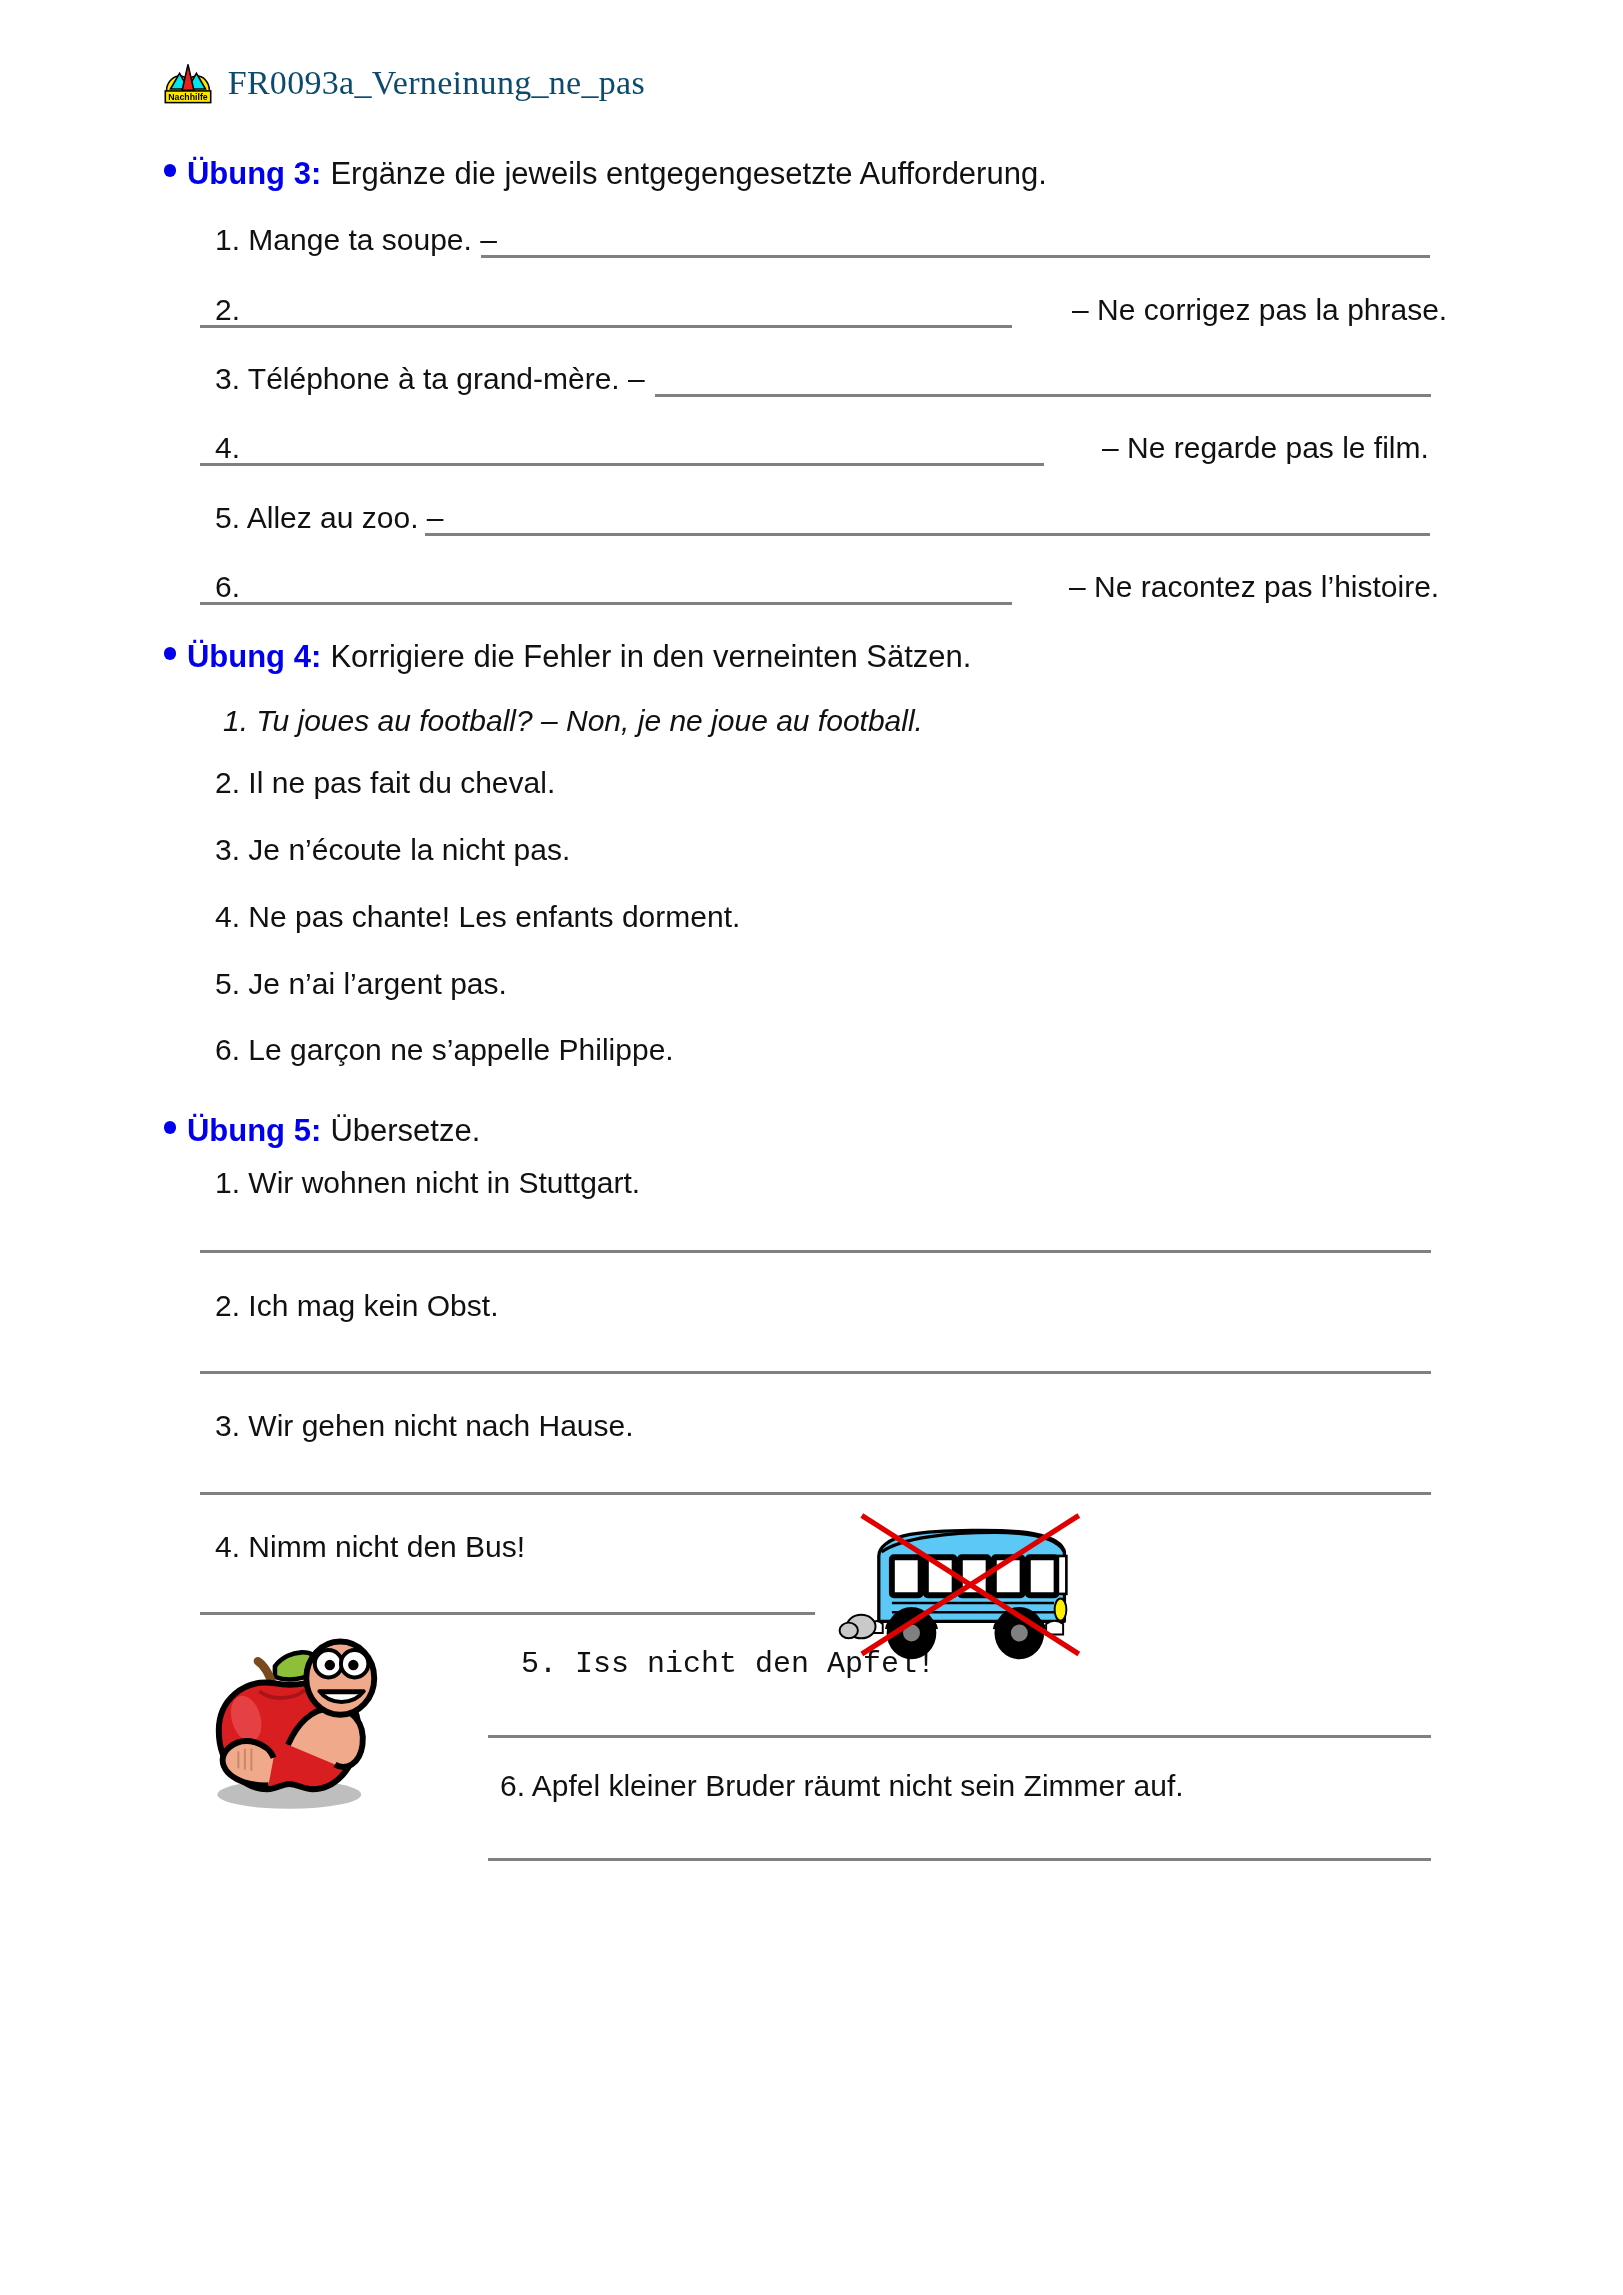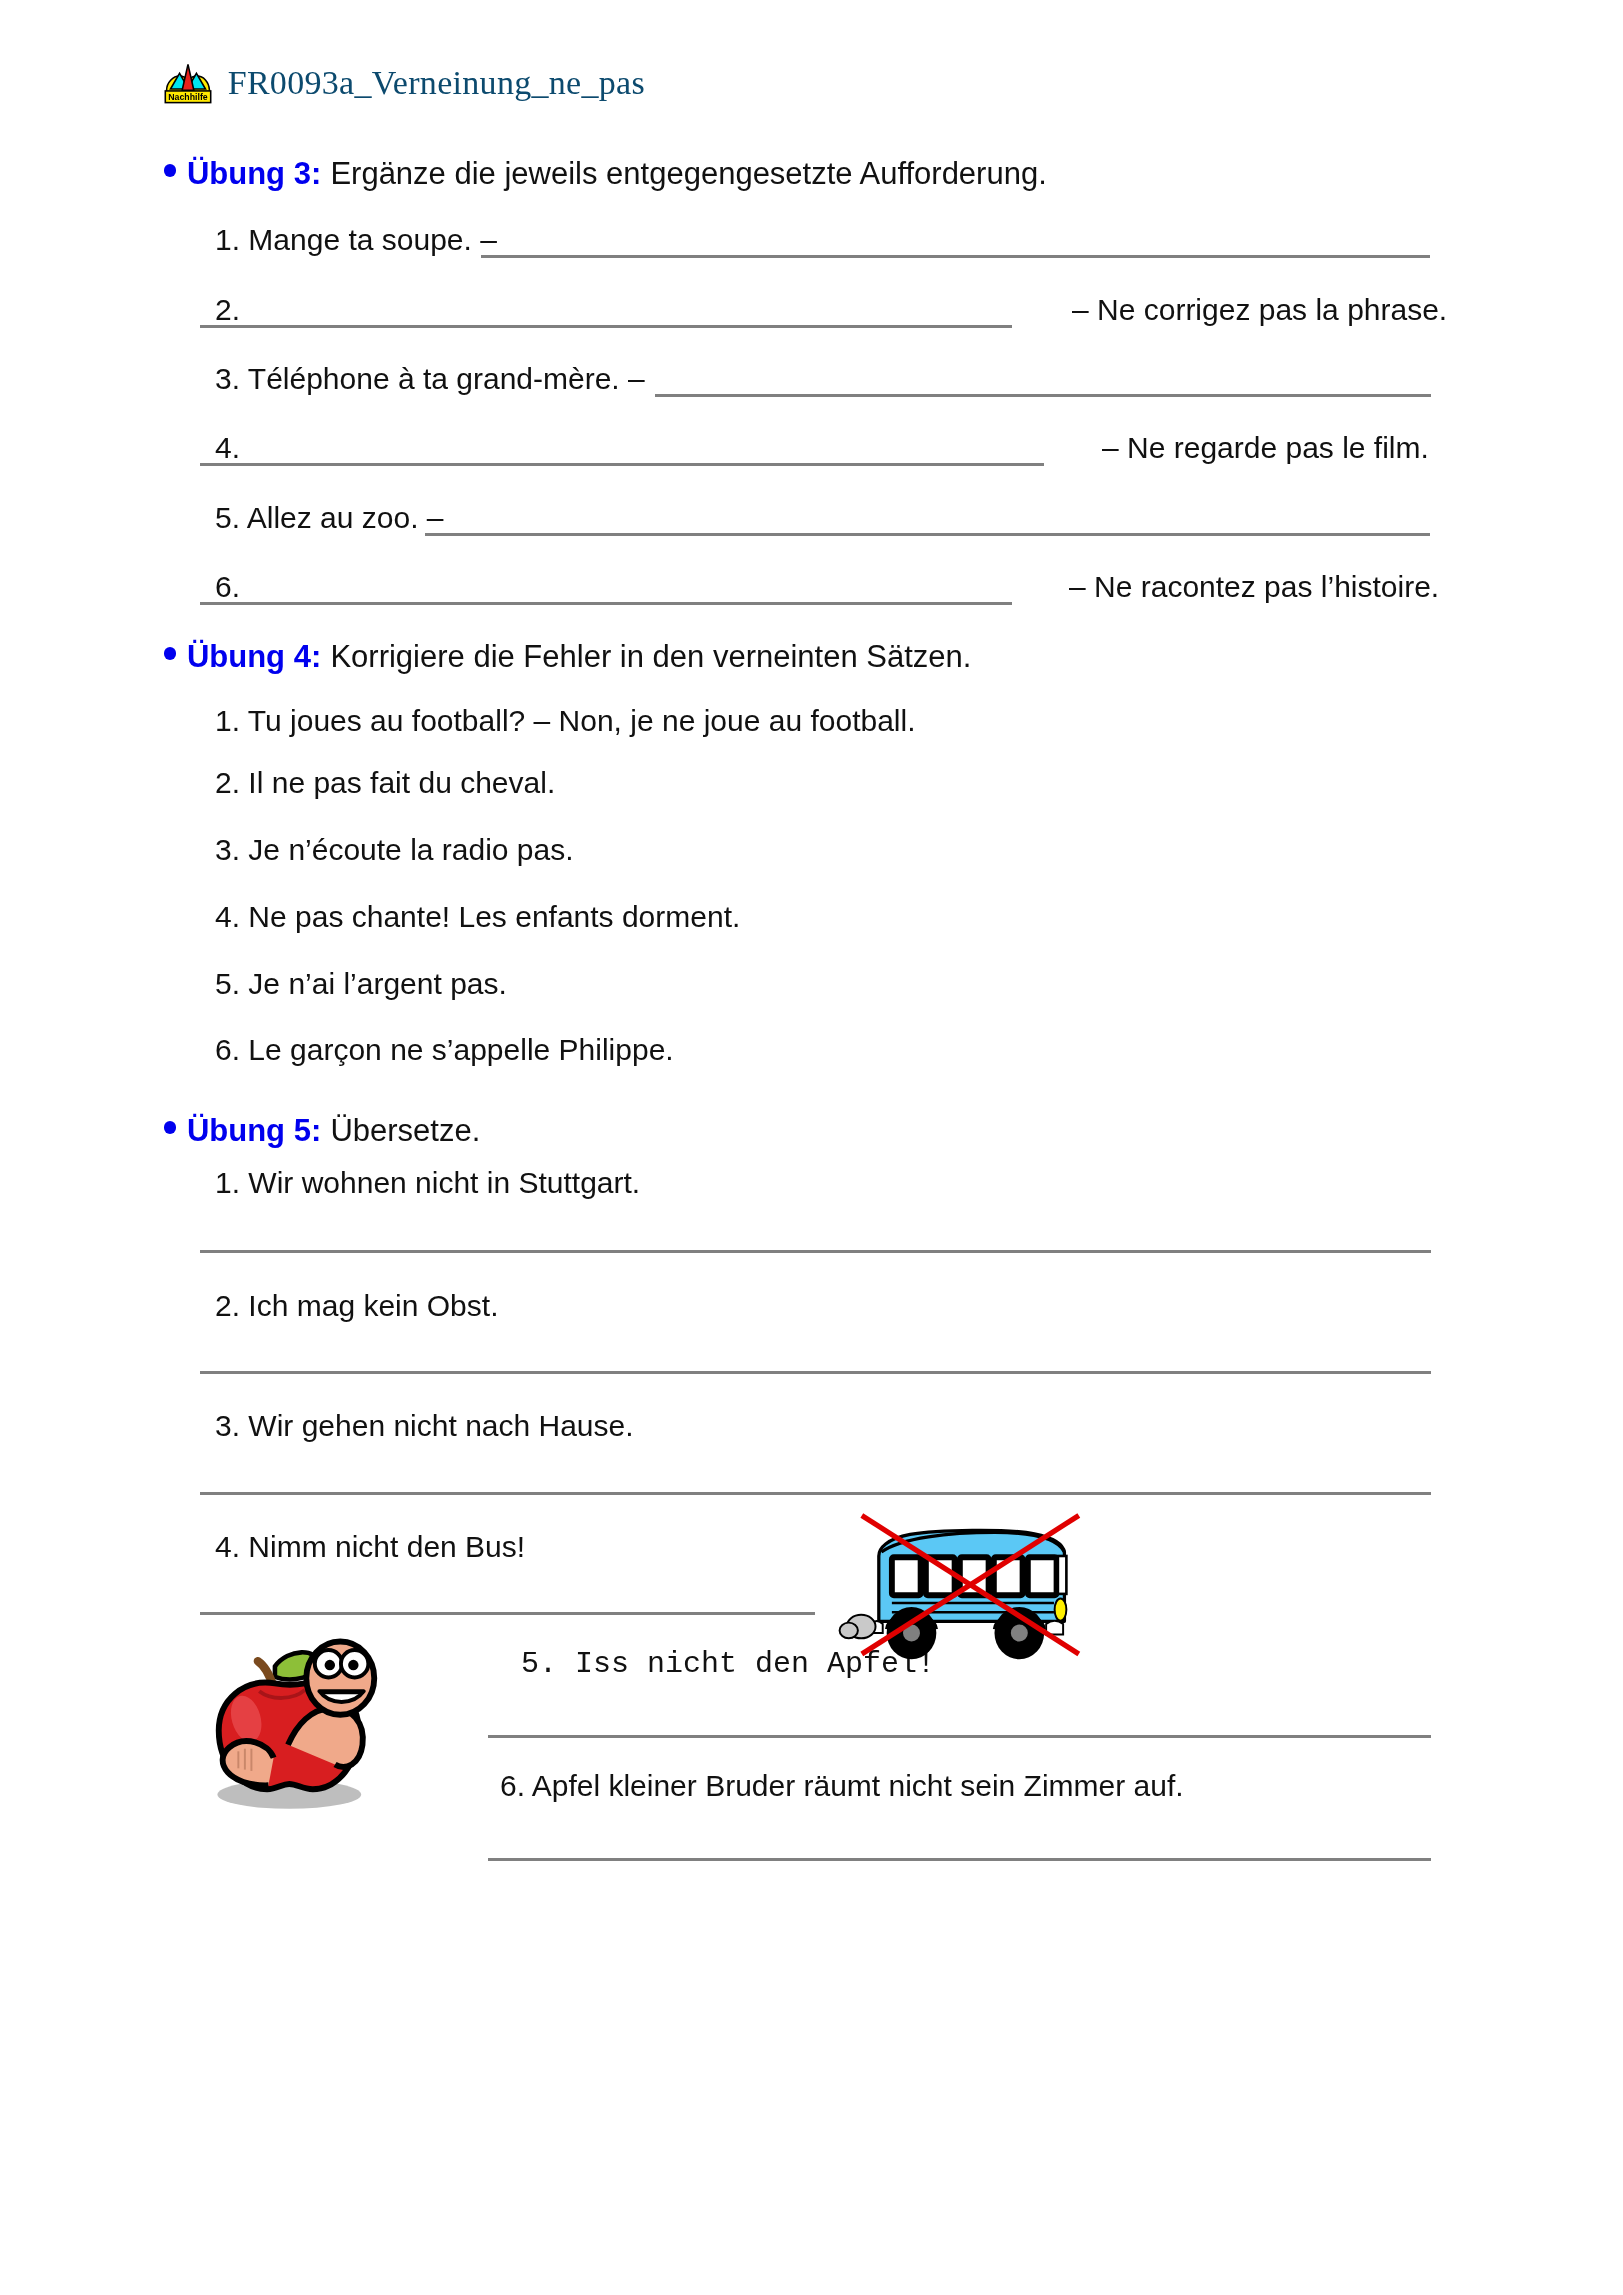--- a/index.html
+++ b/index.html
@@ -174,31 +174,31 @@
   <div class="item" style="left:1021px; top:572px;">
     <span>– Ne racontez pas l’histoire.</span>
   </div>
 
   <div class="ex-heading" style="left:164px; top:639px;">
     <span class="ex-bullet"></span>
     <span class="ex-label">Übung 4:</span>
     <span class="ex-desc">Korrigiere die Fehler in den verneinten Sätzen.</span>
   </div>
 
-  <div class="item" style="left:167px; top:706px;">
+  <div class="item" style="left:175px; top:706px;font-style:italic;">
     <span>1. </span>
     <span>Tu joues au football? – Non, je ne joue au football.</span>
   </div>
   <div class="item" style="left:167px; top:768px;">
     <span>2. </span>
     <span>Il ne pas fait du cheval.</span>
   </div>
   <div class="item" style="left:167px; top:835px;">
     <span>3. </span>
-    <span>Je n’écoute la radio pas.</span>
+    <span>Je n’écoute la nicht pas.</span>
   </div>
   <div class="item" style="left:167px; top:902px;">
     <span>4. </span>
     <span>Ne pas chante! Les enfants dorment.</span>
   </div>
   <div class="item" style="left:167px; top:969px;">
     <span>5. </span>
     <span>Je n’ai l’argent pas.</span>
   </div>
   <div class="item" style="left:167px; top:1035px;">

